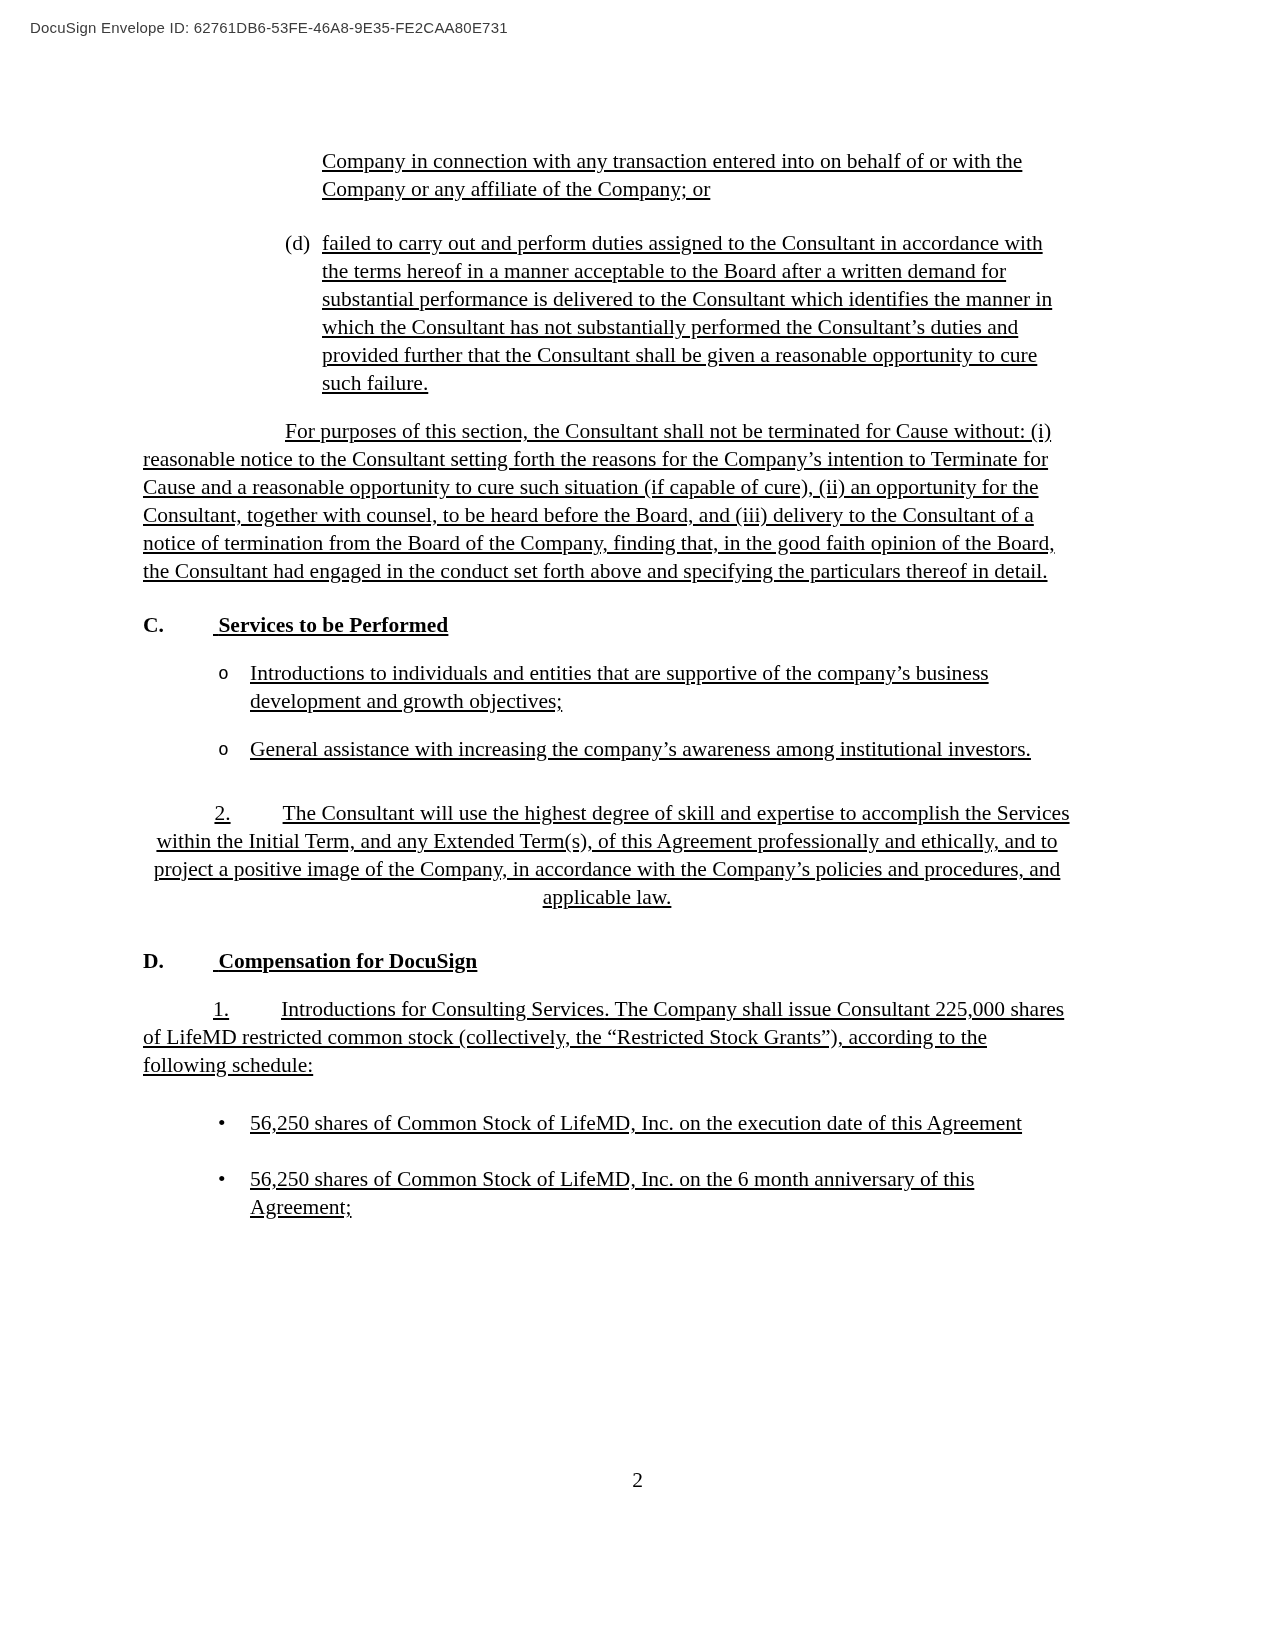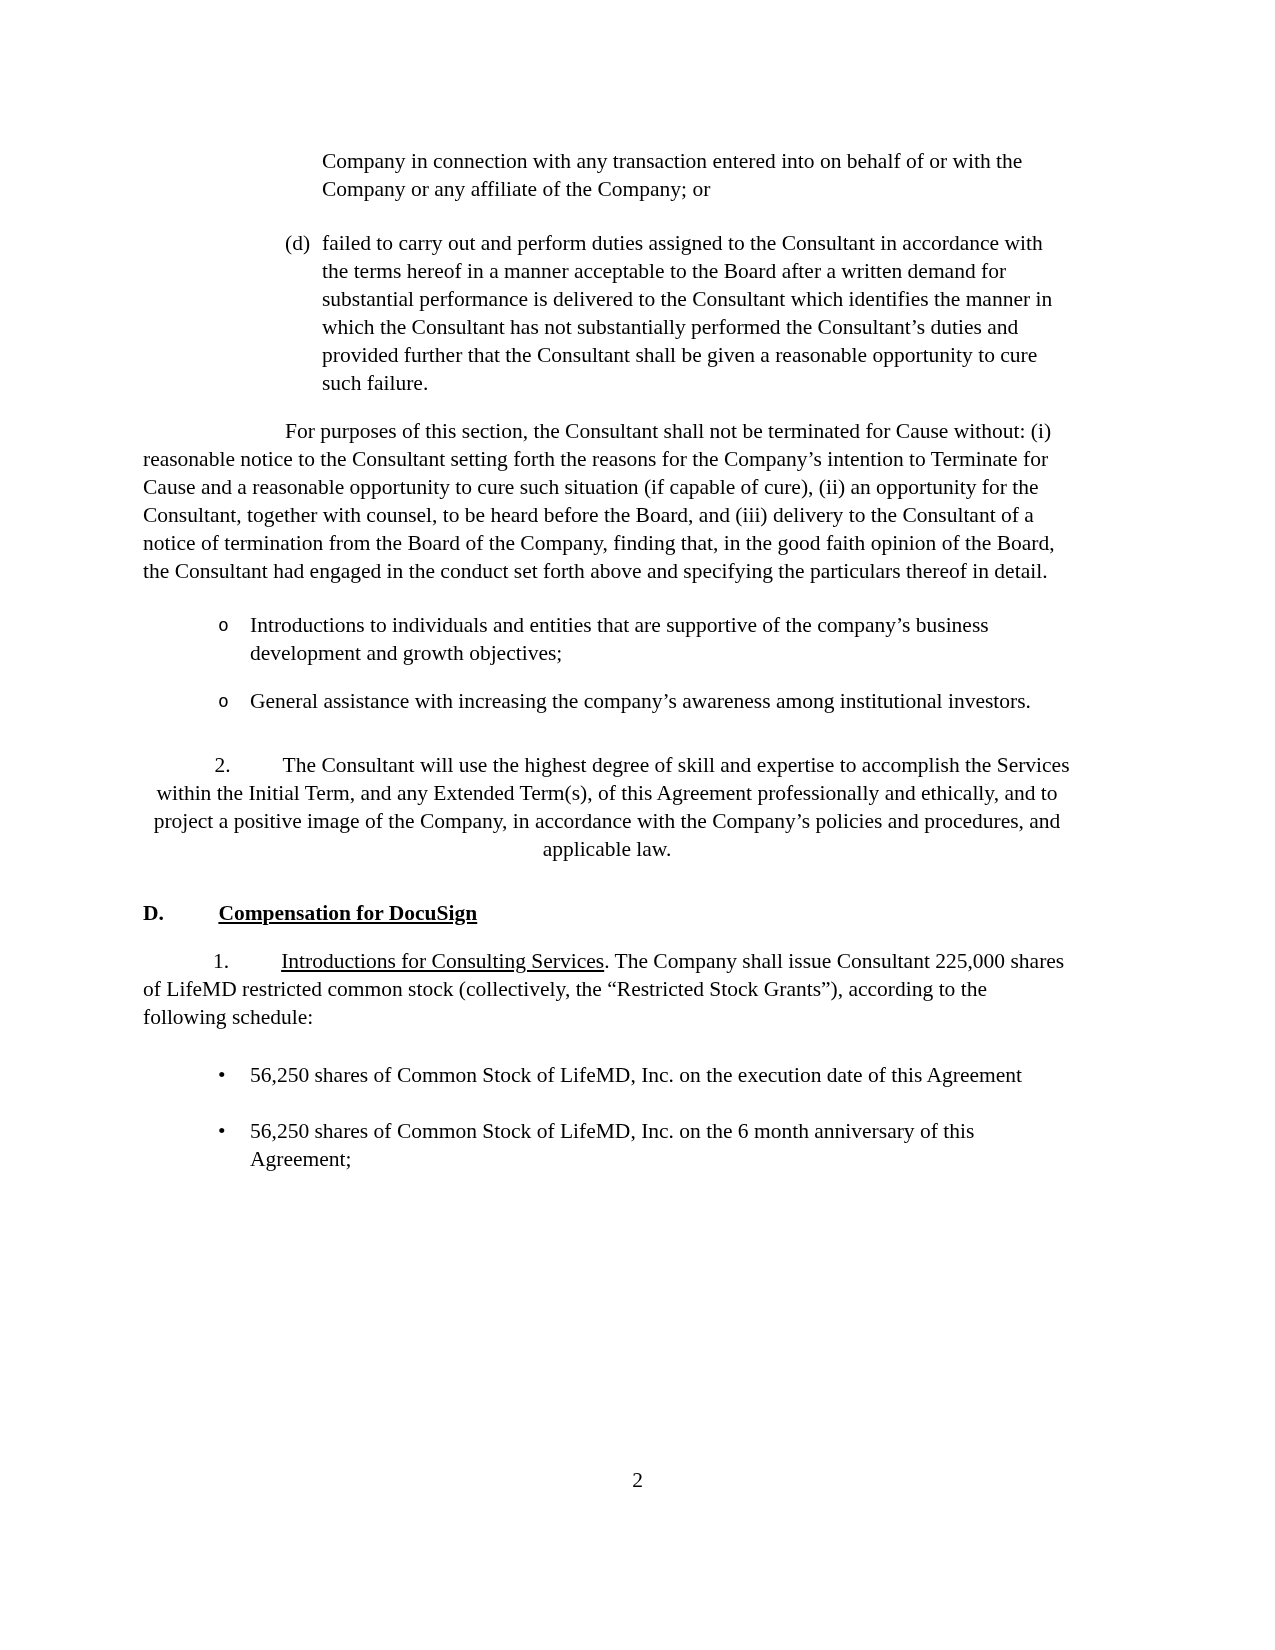--- a/index.html
+++ b/index.html
@@ -23,20 +23,21 @@
     font-family: "Liberation Sans", sans-serif;
     font-size: 15px;
     letter-spacing: 0.2px;
     color: #3c3c3c;
   }
   .content {
     position: absolute;
     left: 143px;
     top: 147px;
     width: 928px;
+    text-decoration: underline;
   }
   .para-cont {
     margin-left: 179px;
     margin-bottom: 26px;
   }
   .hang-item {
     position: relative;
     padding-left: 179px;
     margin-bottom: 20px;
   }
@@ -91,32 +92,37 @@
     left: 0;
     right: 0;
     text-align: center;
   }
 </style>
 </head>
 <body>
 
 <div class="page">
 
+  <div class="docusign-header">DocuSign Envelope ID: 62761DB6-53FE-46A8-9E35-FE2CAA80E731</div>
 
   <div class="content">
 
     <p class="para-cont">Company in connection with any transaction entered into on behalf of or with the Company or any affiliate of the Company; or</p>
 
     <div class="hang-item">
       <span class="hang-label">(d)</span>
       <span>failed to carry out and perform duties assigned to the Consultant in accordance with the terms hereof in a manner acceptable to the Board after a written demand for substantial performance is delivered to the Consultant which identifies the manner in which the Consultant has not substantially performed the Consultant’s duties and provided further that the Consultant shall be given a reasonable opportunity to cure such failure.</span>
     </div>
 
     <p class="para-indent">For purposes of this section, the Consultant shall not be terminated for Cause without:  (i) reasonable notice to the Consultant setting forth the reasons for the Company’s intention to Terminate for Cause and a reasonable opportunity to cure such situation (if capable of cure), (ii) an opportunity for the Consultant, together with counsel, to be heard before the Board, and (iii) delivery to the Consultant of a notice of termination from the Board of the Company, finding that, in the good faith opinion of the Board, the Consultant had engaged in the conduct set forth above and specifying the particulars thereof in detail.</p>
 
+    <div class="section-head">
+      <span class="sec-label">C.</span>
+      <span class="sec-title">Services to be Performed</span>
+    </div>
 
 
     <div class="bullet round">
       <span class="marker">o</span>
       <span>Introductions to individuals and entities that are supportive of the company’s business development and growth objectives;</span>
     </div>
 
     <div class="bullet round justified">
       <span class="marker">o</span>
       <span>General assistance with increasing the company’s awareness among institutional investors.</span>

